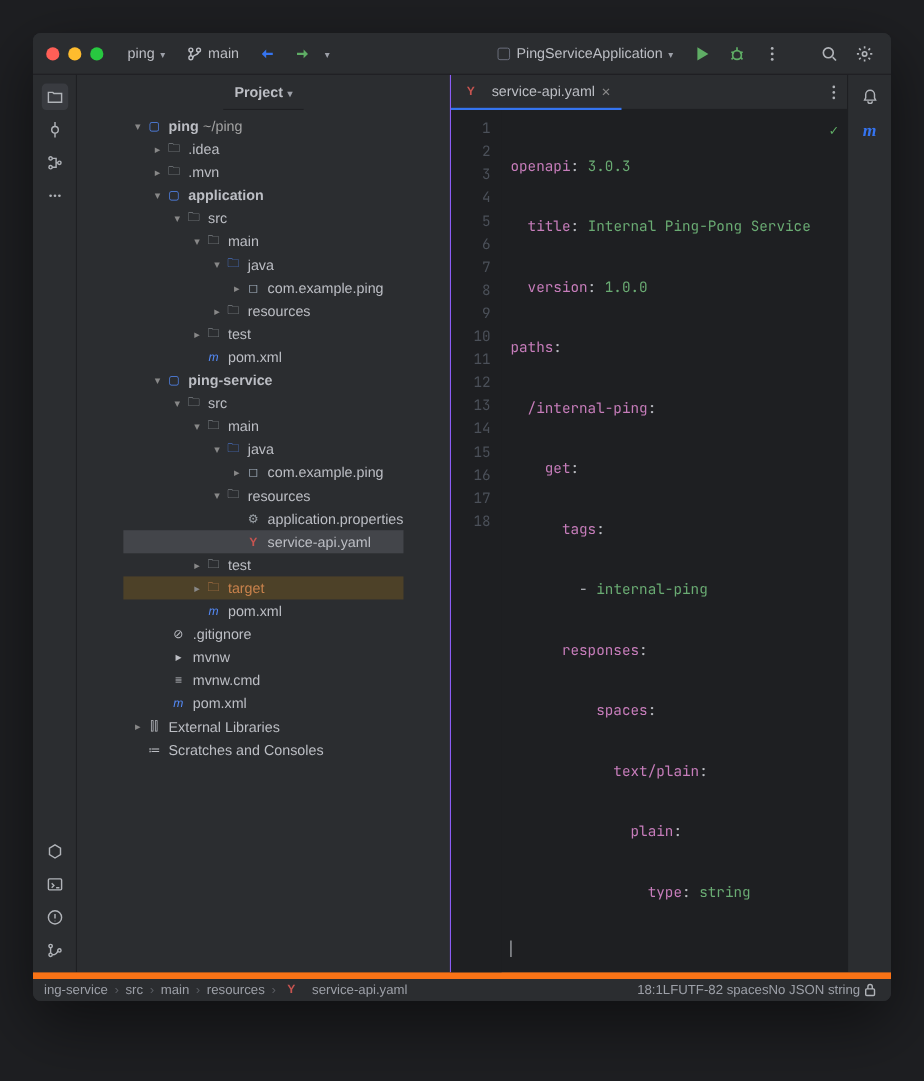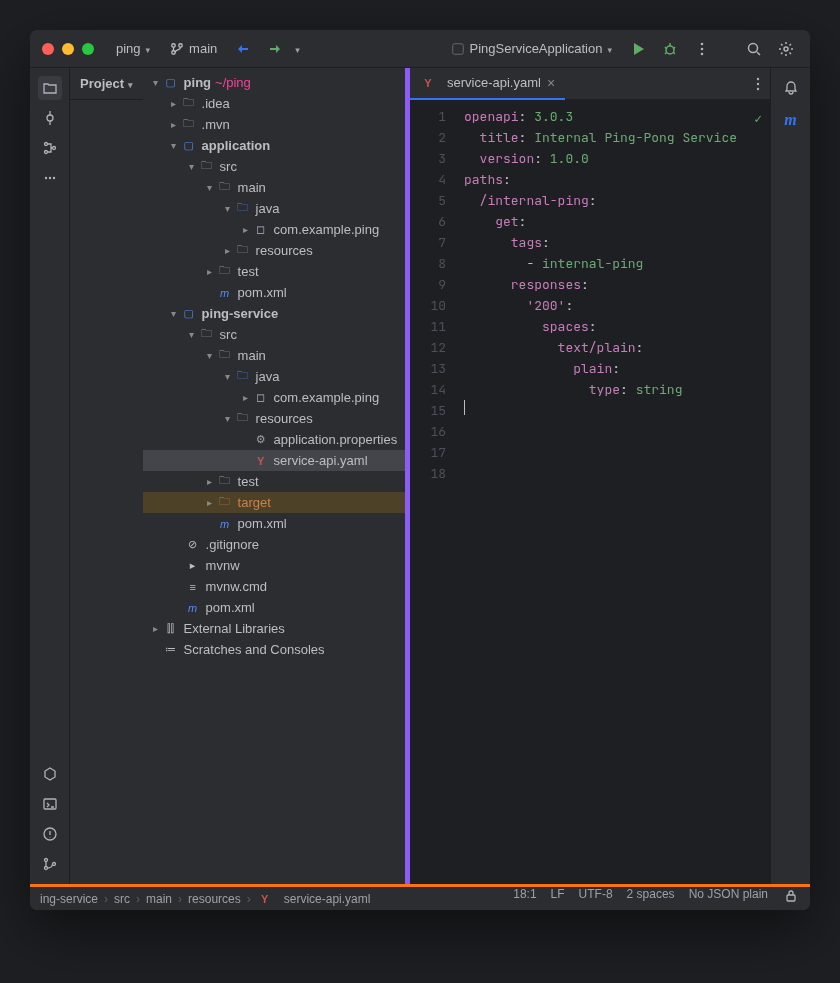--- a/index.html
+++ b/index.html
@@ -53,23 +53,25 @@
   flex-direction: column;
   align-items: center;
   padding: 8px 0;
   gap: 6px;
 }
 .left-rail .icon-btn.active { background: #393b40; }
 
 .project-panel {
   width: 340px;
   background: #2b2d30;
-  border-right: 5px solid #8b5cf6;
-  display: flex;
+  border-right: 1px solid #8b5cf6;
+  display: flex;
+  flex-direction: column;
   font-size: 13px;
+  align-items: center;
 }
 .panel-header {
   height: 32px;
   display: flex;
   align-items: center;
   padding: 0 10px;
   font-weight: 600;
   gap: 4px;
   border-bottom: 1px solid #1e1f22;
 }
@@ -89,21 +91,21 @@
 .tree-row.highlighted { background: #4d4128; }
 .chev { width: 14px; display:inline-flex; justify-content:center; color: #888; font-size: 10px; }
 .file-icon { width: 16px; height: 16px; margin-right: 5px; display: inline-flex; align-items: center; justify-content: center; font-size: 11px; }
 .folder-icon { color: #9aa0a6; }
 .folder-blue { color: #548af7; }
 .folder-mod { color: #548af7; }
 .pkg-icon { color: #a9b7c6; }
 .yaml-icon { color: #c75450; font-weight: bold; }
 .prop-icon { color: #9aa0a6; }
 .pom-icon { color: #548af7; font-style: italic; }
-.path-hint { color: #ec4899; margin-left: 4px; }
+.path-hint { color: #a3a3a3; margin-left: 4px; }
 .bold { font-weight: 600; }
 .target { color: #c9824c; }
 
 .editor-area { flex: 1; display: flex; flex-direction: column; background: #1e1f22; }
 
 .tab-strip {
   height: 32px;
   background: #2b2d30;
   border-bottom: 1px solid #1e1f22;
   display: flex;
@@ -135,47 +137,47 @@
 }
 .code {
   flex: 1;
   padding: 6px 0;
   font-family: "JetBrains Mono", Menlo, monospace;
   font-size: 13px;
   line-height: 21px;
   color: #bcbec4;
   position: relative;
 }
-.code-line { padding-left: 8px; white-space: pre; }
+.code-line { padding-left: 8px; white-space: pre; margin-top: 34px; }
 .k { color: #c77dbb; }
 .s { color: #6aab73; }
 .p { color: #bcbec4; }
 .check { position: absolute; top: 8px; right: 8px; color: #5fad65; }
 
 .right-rail {
   width: 40px;
   background: #2b2d30;
   border-left: 1px solid #1e1f22;
   display: flex;
   flex-direction: column;
   align-items: center;
   padding: 8px 0;
   gap: 8px;
 }
 .maven-m { color: #3574f0; font-style: italic; font-weight: bold; font-size: 16px; font-family: serif; }
 
 .bottom-bar {
   height: 26px;
   background: #2b2d30;
-  border-top: 3px solid #f97316;
-  display: flex;
+  border-top: 6px solid #f97316;
+  display: flex;
+  align-items: center;
   padding: 0 10px;
   font-size: 12px;
   color: #9da0a8;
-  gap: 14px;
 }
 .breadcrumbs { display: flex; align-items: center; gap: 6px; flex: 1; overflow: hidden; }
 .bc-sep { color: #5a5d63; }
 
 .chev-down::before { content: "▾"; font-size: 9px; color: #9da0a8; }
 </style>
 </head>
 <body>
 
 <div class="window">
@@ -495,21 +497,20 @@
           <div class="check">✓</div>
           <div class="code-line"><span class="k">openapi</span><span class="p">: </span><span class="s">3.0.3</span></div>
           <div class="code-line"><span class="k">  title</span><span class="p">: </span><span class="s">Internal Ping-Pong Service</span></div>
           <div class="code-line"><span class="k">  version</span><span class="p">: </span><span class="s">1.0.0</span></div>
           <div class="code-line"><span class="k">paths</span><span class="p">:</span></div>
           <div class="code-line"><span class="k">  /internal-ping</span><span class="p">:</span></div>
           <div class="code-line"><span class="k">    get</span><span class="p">:</span></div>
           <div class="code-line"><span class="k">      tags</span><span class="p">:</span></div>
           <div class="code-line"><span class="p">        - </span><span class="s">internal-ping</span></div>
           <div class="code-line"><span class="k">      responses</span><span class="p">:</span></div>
-          <div class="code-line"><span class="k">        '200'</span><span class="p">:</span></div>
           <div class="code-line"><span class="k">          spaces</span><span class="p">:</span></div>
           <div class="code-line"><span class="k">            text/plain</span><span class="p">:</span></div>
           <div class="code-line"><span class="k">              plain</span><span class="p">:</span></div>
           <div class="code-line"><span class="k">                type</span><span class="p">: </span><span class="s">string</span></div>
           <div class="code-line"><span style="border-left:1px solid #bcbec4;height:15px;display:inline-block"></span></div>
         </div>
       </div>
     </div>
 
     <div class="right-rail">
@@ -534,21 +535,21 @@
         <span class="bc-sep">›</span>
       <span>resources</span>
         <span class="bc-sep">›</span>
       <span class="file-icon yaml-icon">Y</span>
       <span>service-api.yaml</span>
     </div>
     <span>18:1</span>
     <span>LF</span>
     <span>UTF-8</span>
     <span>2 spaces</span>
-    <span>No JSON plain</span>
+    <span>No JSON string</span>
     <div class="icon-btn" style="width:18px;height:18px">
       <svg viewBox="0 0 16 16" fill="none" stroke="currentColor" stroke-width="1.3">
           <rect x="4" y="7" width="8" height="6" rx="1"></rect>
           <path d="M6 7V5a2 2 0 0 1 4 0v2"></path>
         </svg>
     </div>
   </div>
 </div>
 
 </body></html>

